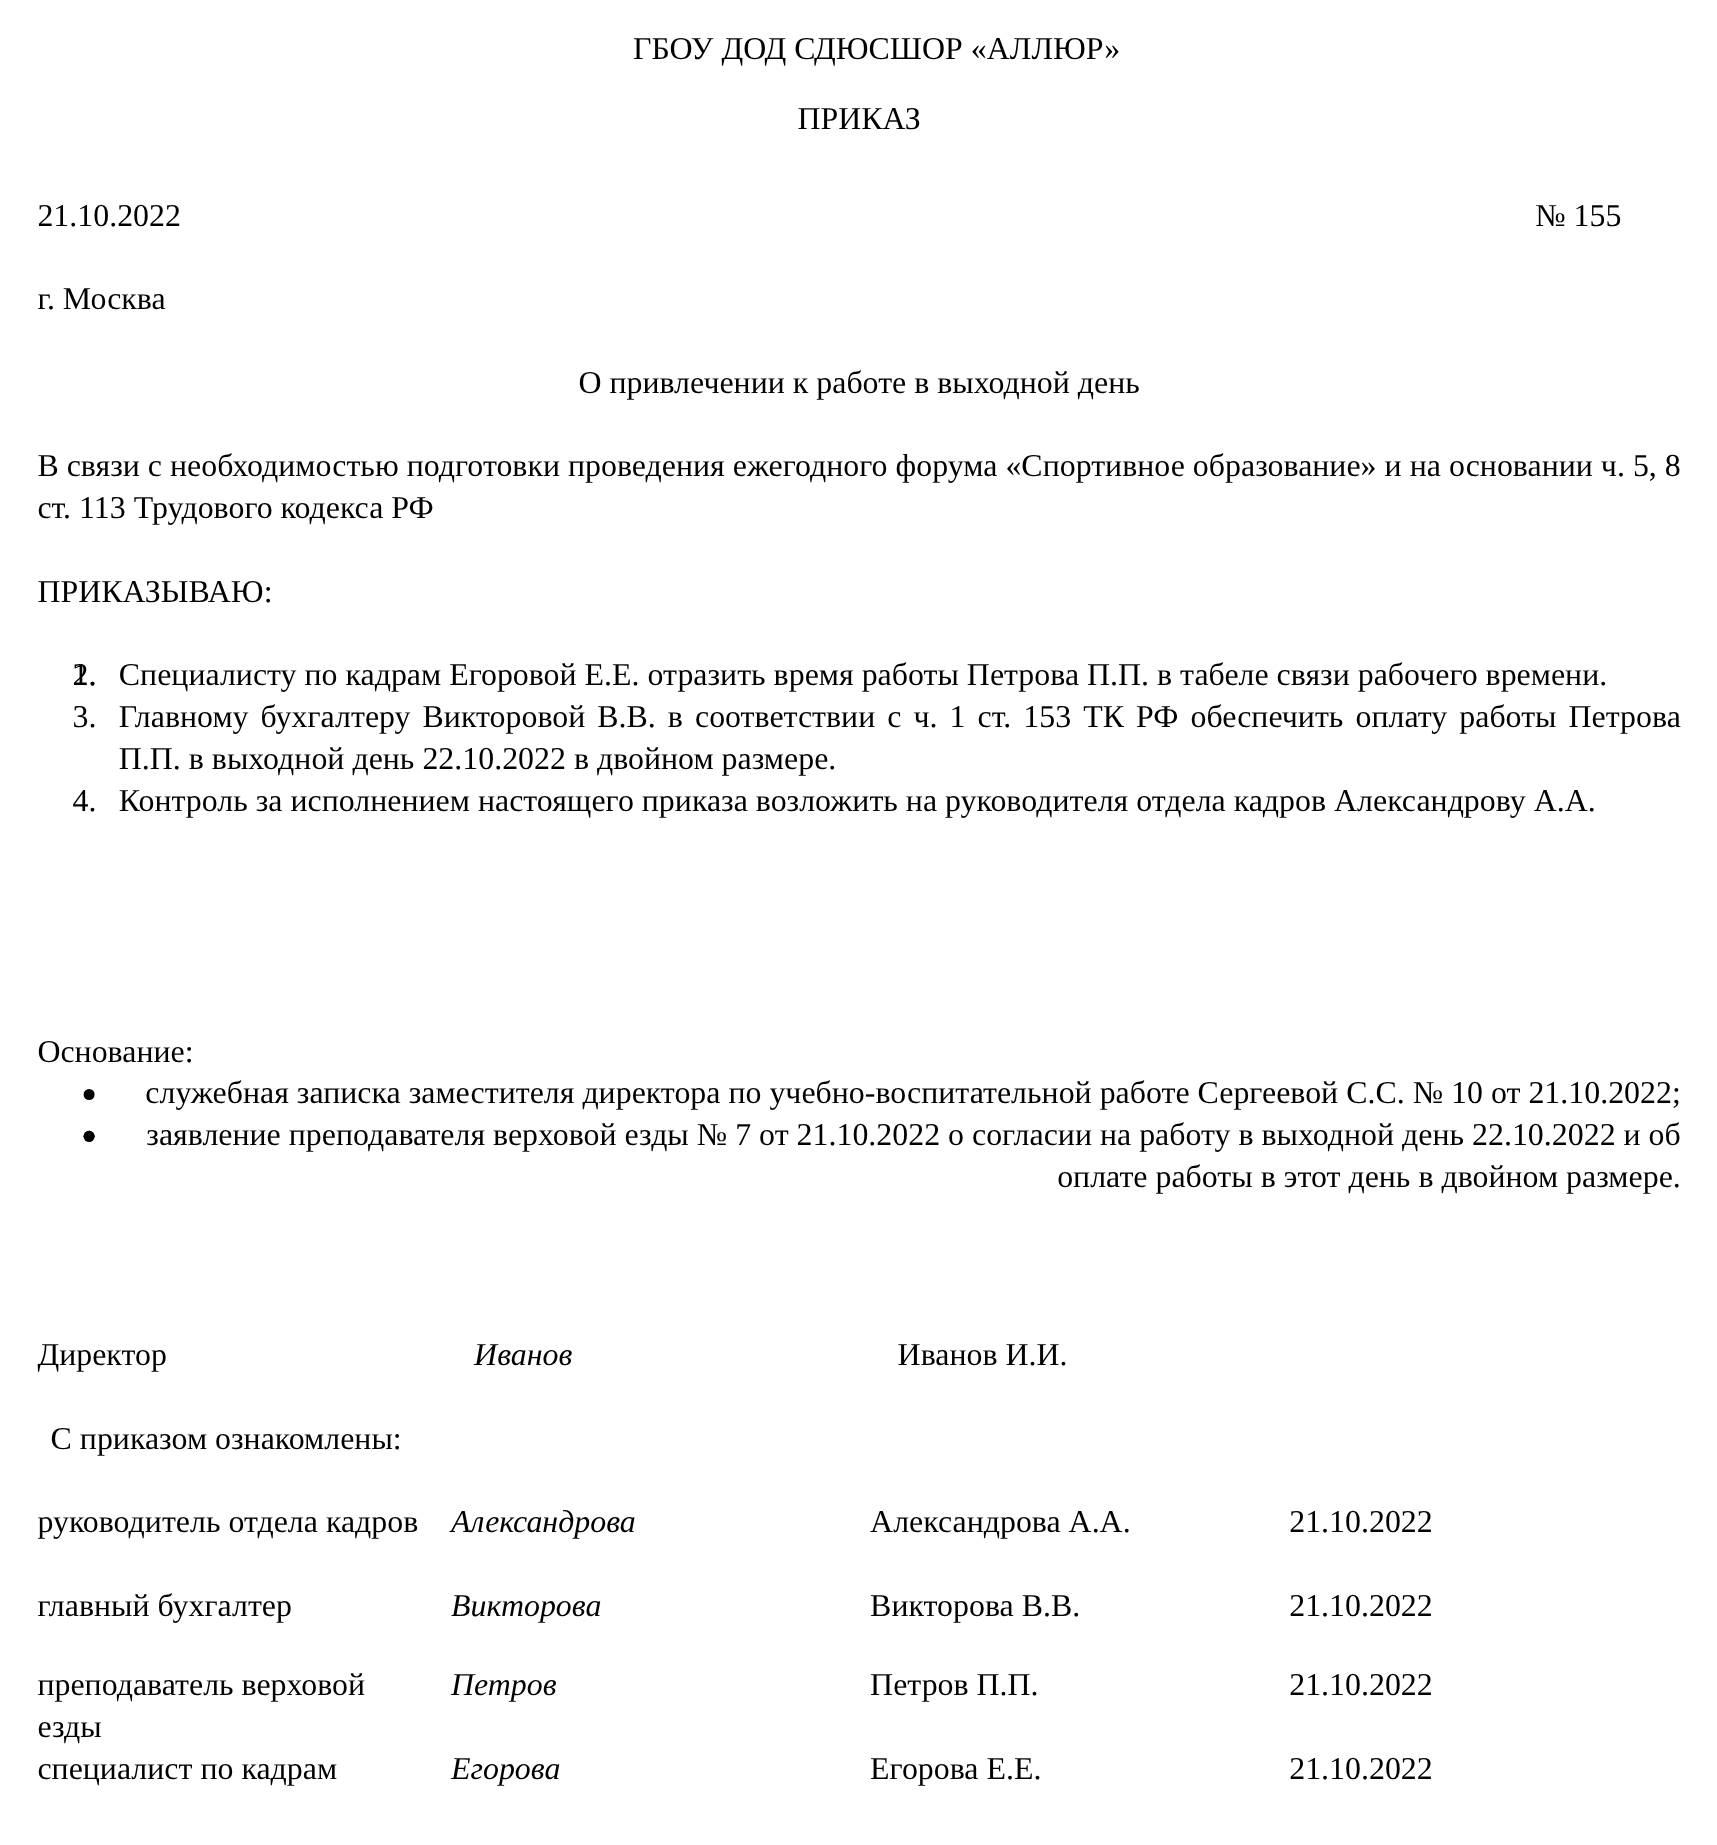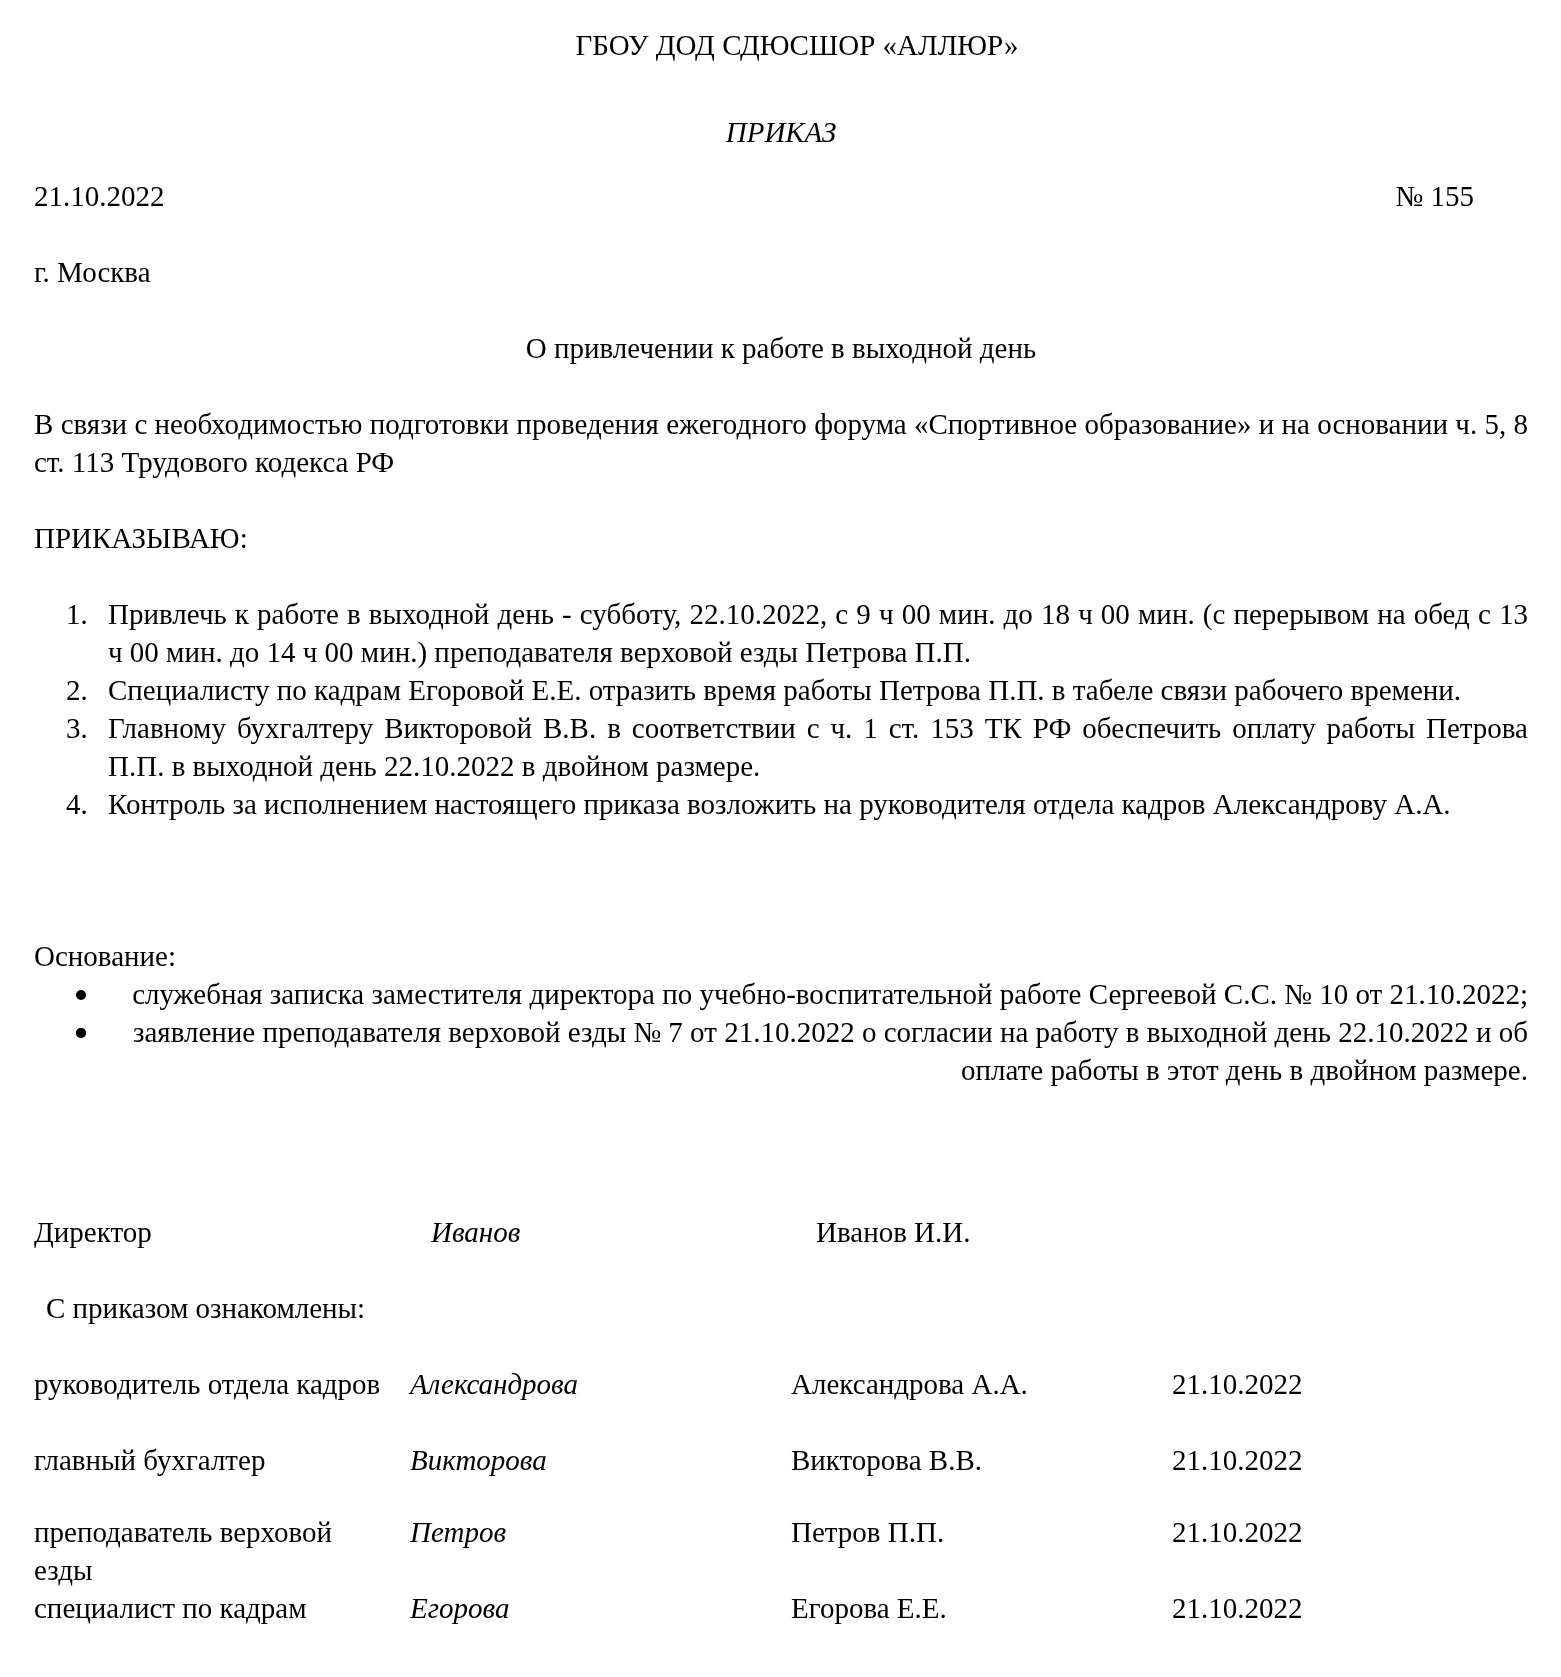--- a/index.html
+++ b/index.html
@@ -5,21 +5,21 @@
   html, body { margin: 0; padding: 0; background: #ffffff; }
   body {
     width: 1561px; height: 1677px; overflow: hidden;
     font-family: "Liberation Serif", "DejaVu Serif", serif;
     color: #000000; font-size: 29px; line-height: 38px;
     position: relative;
   }
   .page { position: absolute; left: 34px; top: 0; width: 1494px; }
   .center { text-align: center; }
   .org { position: absolute; top: 26px; left: 16px; width: 1494px; }
-  .doctype { position: absolute; top: 113px; left: 0; width: 1494px; font-style: italic; }
+  .doctype { position: absolute; top: 89px; left: 0; width: 1494px; }
   .date { position: absolute; top: 177px; left: 0; }
   .number { position: absolute; top: 177px; right: 54px; }
   .city { position: absolute; top: 253px; left: 0; }
   .subject { position: absolute; top: 329px; left: 0; width: 1494px; }
   .preamble { position: absolute; top: 405px; left: 0; width: 1494px; text-align: justify; }
   .orders-head { position: absolute; top: 519px; left: 0; }
   ol.orders { position: absolute; top: 595px; left: 0; width: 1494px; margin: 0; padding: 0; list-style: none; }
   ol.orders li { position: relative; padding-left: 74px; text-align: justify; margin: 0; }
   ol.orders li .num { position: absolute; left: 32px; top: 0; }
   .basis-head { position: absolute; top: 937px; left: 0; }
@@ -48,21 +48,20 @@
   <div class="date">21.10.2022</div>
   <div class="number">№ 155</div>
   <div class="city">г. Москва</div>
   <div class="subject center">О привлечении к работе в выходной день</div>
   <div class="preamble">В связи с необходимостью подготовки проведения ежегодного форума «Спортивное образование» и на основании ч. 5, 8 ст. 113 Трудового кодекса РФ</div>
   <div class="orders-head">ПРИКАЗЫВАЮ:</div>
 
   <ol class="orders">
     <li>
       <span class="num">1.</span>
-      <span>Привлечь к работе в выходной день - субботу, 22.10.2022, с 9 ч 00 мин. до 18 ч 00 мин. (с перерывом на обед с 13 ч 00 мин. до 14 ч 00 мин.) преподавателя верховой езды Петрова П.П.</span>
     </li>
     <li>
       <span class="num">2.</span>
       <span>Специалисту по кадрам Егоровой Е.Е. отразить время работы Петрова П.П. в табеле связи рабочего времени.</span>
     </li>
     <li>
       <span class="num">3.</span>
       <span>Главному бухгалтеру Викторовой В.В. в соответствии с ч. 1 ст. 153 ТК РФ обеспечить оплату работы Петрова П.П. в выходной день 22.10.2022 в двойном размере.</span>
     </li>
     <li>

